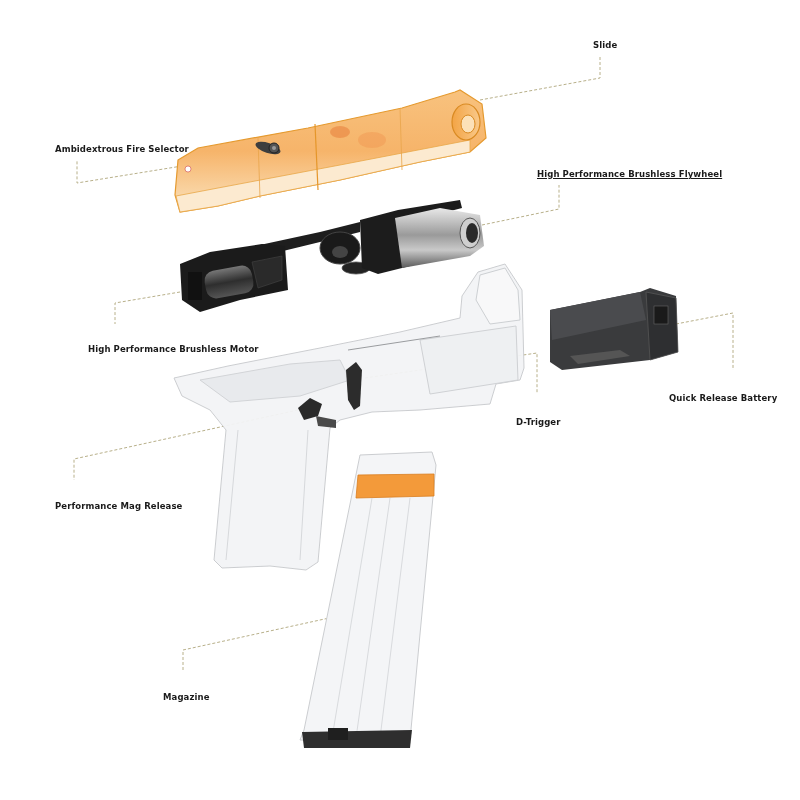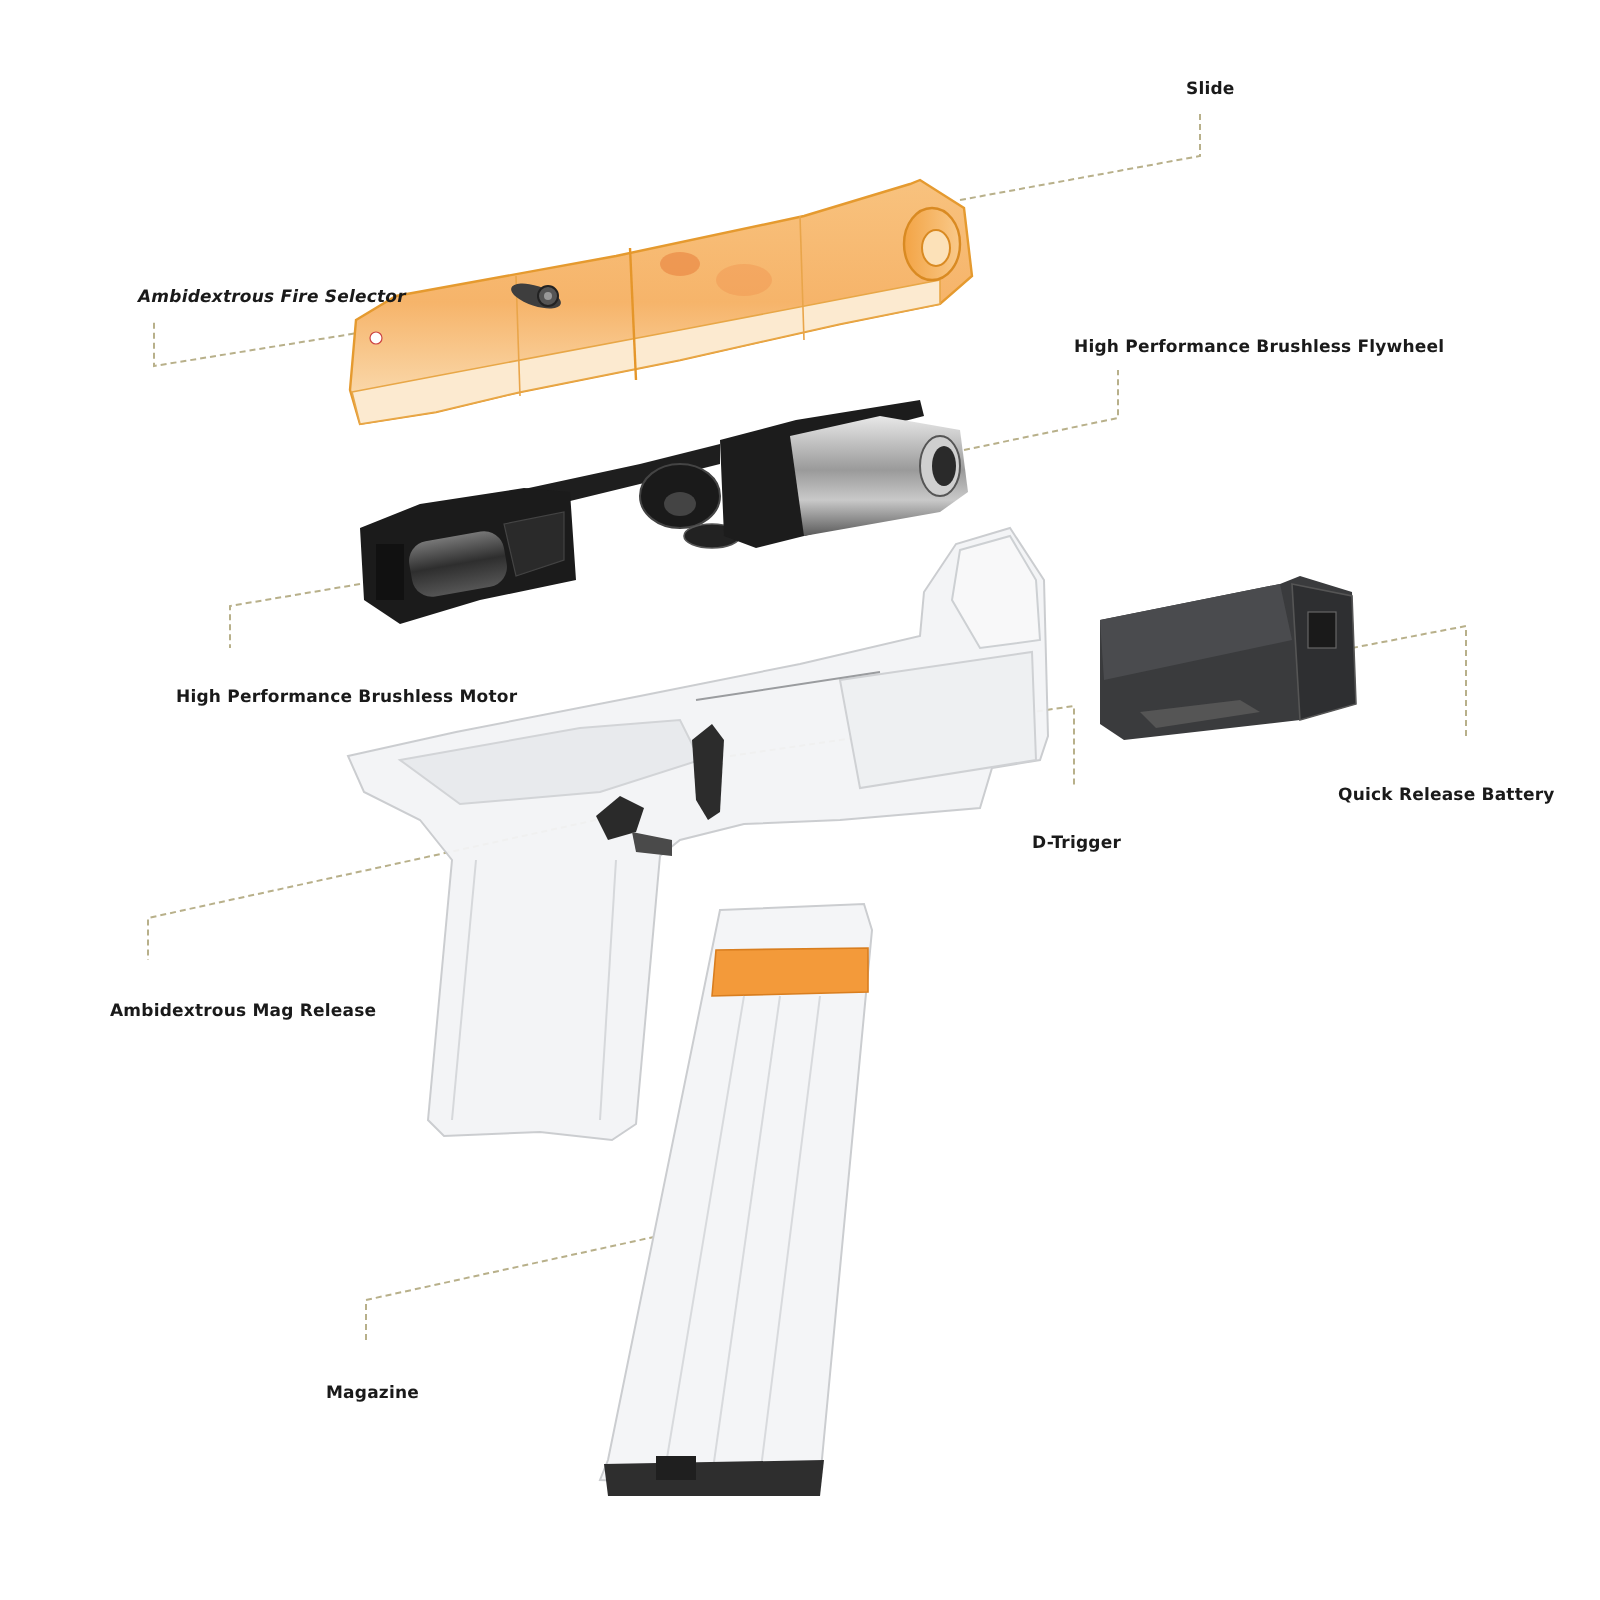--- a/index.html
+++ b/index.html
@@ -118,20 +118,20 @@
       <path d="M358,475 L434,474 L434,496 L356,498 Z" fill="#F39A3A" stroke="#D97E1F" stroke-width="0.8"></path>
       <line x1="372" y1="498" x2="332" y2="738" stroke="#D8DADD"></line>
       <line x1="390" y1="498" x2="356" y2="738" stroke="#D8DADD"></line>
       <line x1="410" y1="498" x2="380" y2="738" stroke="#D8DADD"></line>
       <path d="M302,732 L412,730 L410,748 L304,748 Z" fill="#2E2E2E"></path>
       <path d="M328,728 L348,728 L348,740 L328,740 Z" fill="#1F1F1F"></path>
     </g>
   </svg>
 
   <div class="label" style="left:593px; top:40px;">Slide</div>
-  <div class="label" style="left:69px; top:144px;font-style:italic;">Ambidextrous Fire Selector</div>
-  <div class="label" style="left:537px; top:169px;">High Performance Brushless Flywheel</div>
+  <div class="label" style="left:55px; top:144px;">Ambidextrous Fire Selector</div>
+  <div class="label" style="left:537px; top:169px;text-decoration:underline;">High Performance Brushless Flywheel</div>
   <div class="label" style="left:55px; top:344px;margin-left:33px;">High Performance Brushless Motor</div>
   <div class="label" style="left:669px; top:393px;text-align:center;">Quick Release Battery</div>
   <div class="label" style="left:516px; top:417px;">D-Trigger</div>
-  <div class="label" style="left:55px; top:501px;">Ambidextrous Mag Release</div>
+  <div class="label" style="left:55px; top:501px;">Performance Mag Release</div>
   <div class="label" style="left:163px; top:692px;">Magazine</div>
 </div>
 
 </body></html>

